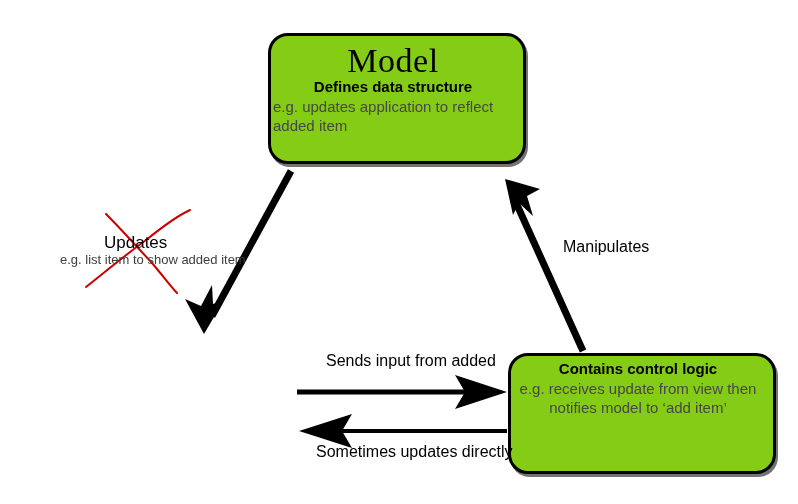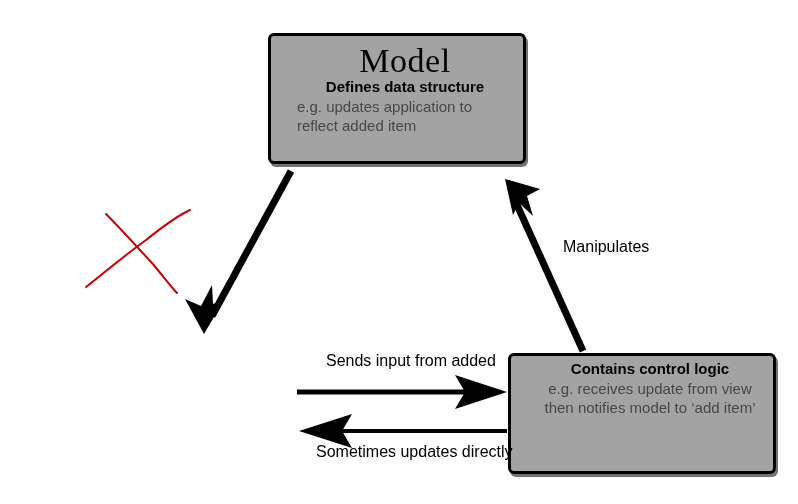--- a/index.html
+++ b/index.html
@@ -11,25 +11,25 @@
     position: relative;
     width: 798px;
     height: 504px;
     background: #ffffff;
     overflow: hidden;
     font-family: "Liberation Sans", sans-serif;
   }
   .node {
     position: absolute;
     box-sizing: border-box;
-    background: #a3a3a3;
+    background: #84cc16;
     border: 3px solid #000000;
-    border-radius: 6px;
+    border-radius: 20px;
     box-shadow: 2px 3px 0 rgba(0,0,0,0.55);
-    padding: 6px 10px 8px 26px;
+    padding: 6px 10px 8px 2px;
     text-align: center;
   }
   .node-title {
     font-family: "Liberation Serif", serif;
     font-size: 34px;
     line-height: 38px;
     color: #000000;
     font-weight: normal;
     letter-spacing: 0.5px;
   }
@@ -137,18 +137,22 @@
     <div class="node-sub">Defines data structure</div>
     <div class="node-eg">e.g. updates application to reflect added item</div>
   </div>
 
 
   <div class="node" id="ctrl-node">
     <div class="node-sub">Contains control logic</div>
     <div class="node-eg centered">e.g. receives update from view then notifies model to ‘add item’</div>
   </div>
 
+  <div id="updates-group">
+    <div id="updates-title">Updates</div>
+    <div id="updates-eg">e.g. list item to show added item</div>
+  </div>
 
   <div class="edge-label" id="label-sends">Sends input from added</div>
   <div class="edge-label" id="label-sometimes">Sometimes updates directly</div>
   <div class="edge-label" id="label-manipulates">Manipulates</div>
 
 </div>
 
 </body></html>

